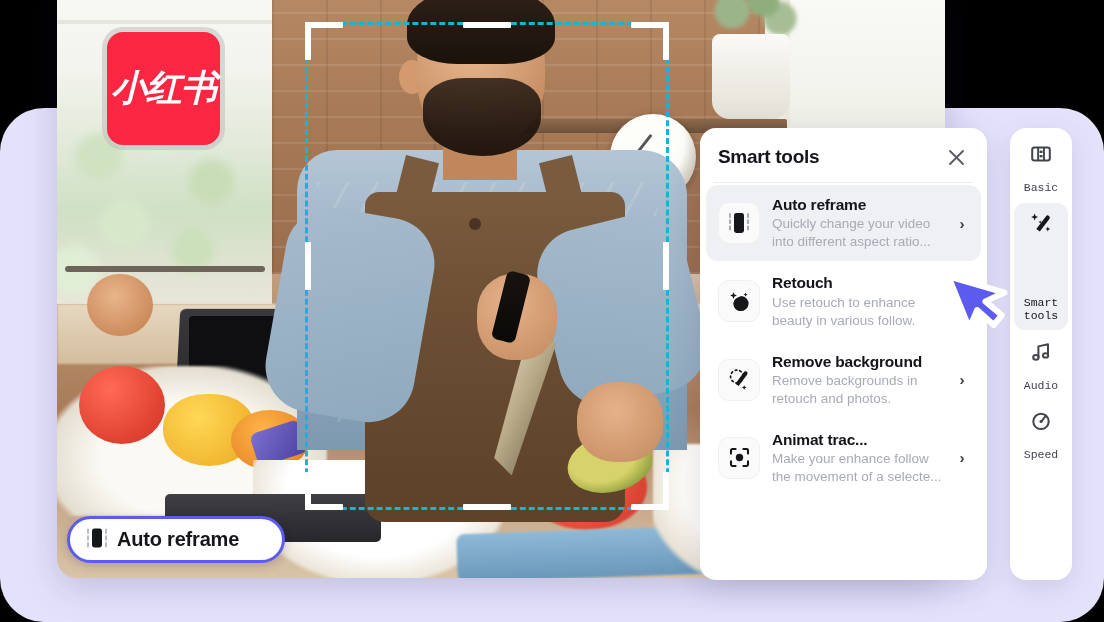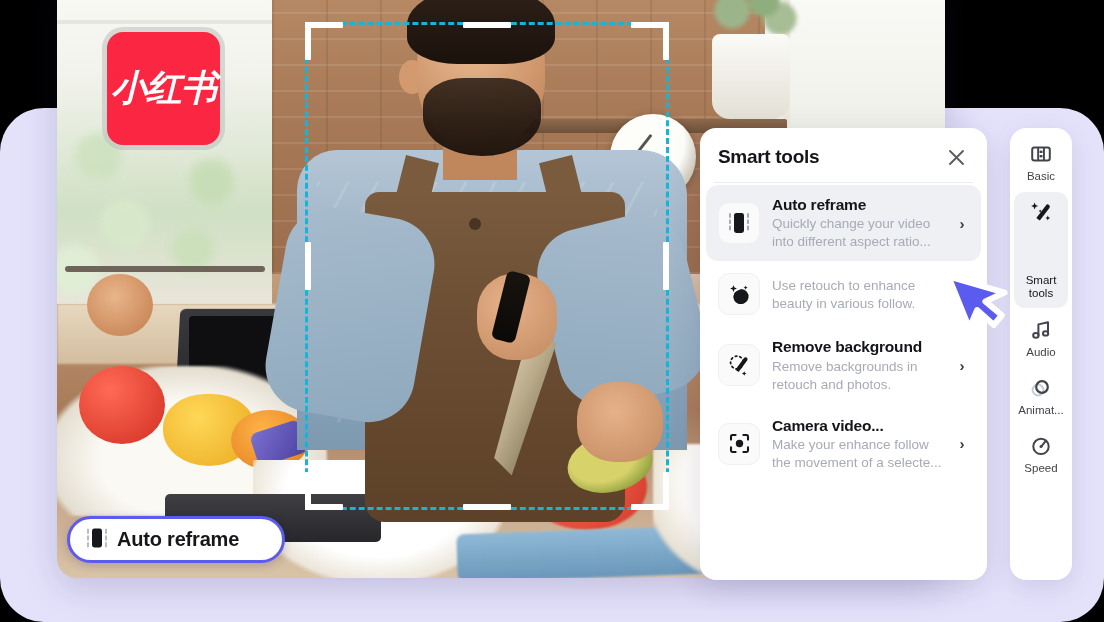--- a/index.html
+++ b/index.html
@@ -199,21 +199,21 @@
   .tool-chevron{width:14px; min-width:14px; color:#3a3c42; font-size:15px; font-weight:bold; text-align:center;}
 
   
   #right-rail{
     position:absolute; left:1010px; top:128px; width:62px; height:452px;
     background:#fff; border-radius:16px;
     box-shadow:0 8px 26px rgba(40,30,90,.12);
     padding:6px 4px; display:flex; flex-direction:column; align-items:center; gap:2px;
   }
   .rail-item{width:54px; border-radius:11px; padding:8px 2px 7px 2px;
-    display:flex; flex-direction:column; align-items:center; gap:0;}
+    display:flex; flex-direction:column; align-items:center; gap:10px;font-family:Liberation Mono, monospace;}
   .rail-item.active{background:#eef0f4;}
   .rail-label{font-size:11.5px; color:#41444b; line-height:1.15; text-align:center; max-width:52px;}
   .rail-item.active .rail-label{color:#14151a;margin-top:44px;}
 
   
   #cursor{position:absolute; left:952px; top:262px; width:64px; height:72px; pointer-events:none;}
 </style>
 </head>
 <body>
 
@@ -334,20 +334,21 @@
   <div class="tool-item">
     <div class="tool-icon">
       <svg width="25" height="25" viewBox="0 0 25 25">
         <path d="M14 7 a7.5 7.5 0 1 1 -6.2 3.4 L14 7 Z" fill="#16171a"></path>
         <circle cx="13.5" cy="15" r="7" fill="#16171a"></circle>
         <path d="M6.5 3.2 l1 2.4 2.4 1 -2.4 1 -1 2.4 -1-2.4 -2.4-1 2.4-1 Z" fill="#16171a"></path>
         <path d="M18.6 3.6 l.6 1.5 1.5 .6 -1.5 .6 -.6 1.5 -.6-1.5 -1.5-.6 1.5-.6 Z" fill="#16171a"></path>
       </svg>
     </div>
     <div class="tool-text">
+      <div class="tool-name">Retouch</div>
       <div class="tool-desc">Use retouch to enhance beauty in various follow.</div>
     </div>
     <div class="tool-chevron">›</div>
   </div>
 
   <div class="tool-item">
     <div class="tool-icon">
       <svg width="25" height="25" viewBox="0 0 25 25">
         <g stroke="#16171a" stroke-width="1.7" fill="none" stroke-linecap="round" stroke-dasharray="1.6 3">
           <circle cx="10" cy="9.5" r="6.4"></circle>
@@ -369,21 +370,21 @@
         <circle cx="12.5" cy="12.5" r="3.7" fill="#16171a"></circle>
         <g stroke="#16171a" stroke-width="2.1" fill="none" stroke-linecap="round" stroke-linejoin="round">
           <path d="M4 8.6 V5.4 a1.4 1.4 0 0 1 1.4-1.4 H8.6"></path>
           <path d="M21 8.6 V5.4 a1.4 1.4 0 0 0-1.4-1.4 H16.4"></path>
           <path d="M4 16.4 V19.6 a1.4 1.4 0 0 0 1.4 1.4 H8.6"></path>
           <path d="M21 16.4 V19.6 a1.4 1.4 0 0 1-1.4 1.4 H16.4"></path>
         </g>
       </svg>
     </div>
     <div class="tool-text">
-      <div class="tool-name">Camera video...</div>
+      <div class="tool-name">Animat trac...</div>
       <div class="tool-desc">Make your enhance follow the movement of a selecte...</div>
     </div>
     <div class="tool-chevron">›</div>
   </div>
 </div>
 
 <div id="right-rail">
 
   <div class="rail-item">
     <span>
@@ -416,29 +417,20 @@
     <span>
       <svg width="24" height="24" viewBox="0 0 24 24">
         <path d="M9.4 17.2 V6.4 L19 4.2 V15" fill="none" stroke="#41444b" stroke-width="2" stroke-linecap="round" stroke-linejoin="round"></path>
         <ellipse cx="6.9" cy="17.4" rx="2.7" ry="2.3" fill="none" stroke="#41444b" stroke-width="2"></ellipse>
         <ellipse cx="16.6" cy="15.4" rx="2.6" ry="2.2" fill="none" stroke="#41444b" stroke-width="2"></ellipse>
       </svg>
     </span>
     <span class="rail-label">Audio</span>
   </div>
 
-  <div class="rail-item">
-    <span>
-      <svg width="24" height="24" viewBox="0 0 24 24">
-        <circle cx="9" cy="14" r="5.4" fill="none" stroke="#c9ccd3" stroke-width="2"></circle>
-        <circle cx="13" cy="11" r="5.8" fill="none" stroke="#41444b" stroke-width="2.2"></circle>
-      </svg>
-    </span>
-    <span class="rail-label">Animat...</span>
-  </div>
 
   <div class="rail-item">
     <span>
       <svg width="24" height="24" viewBox="0 0 24 24">
         <circle cx="12" cy="12.4" r="7.7" fill="none" stroke="#41444b" stroke-width="2"></circle>
         <path d="M12.6 12.2 L17 6.6" stroke="#41444b" stroke-width="2" stroke-linecap="round"></path>
         <circle cx="12" cy="12.4" r="1.5" fill="#41444b"></circle>
       </svg>
     </span>
     <span class="rail-label">Speed</span>

